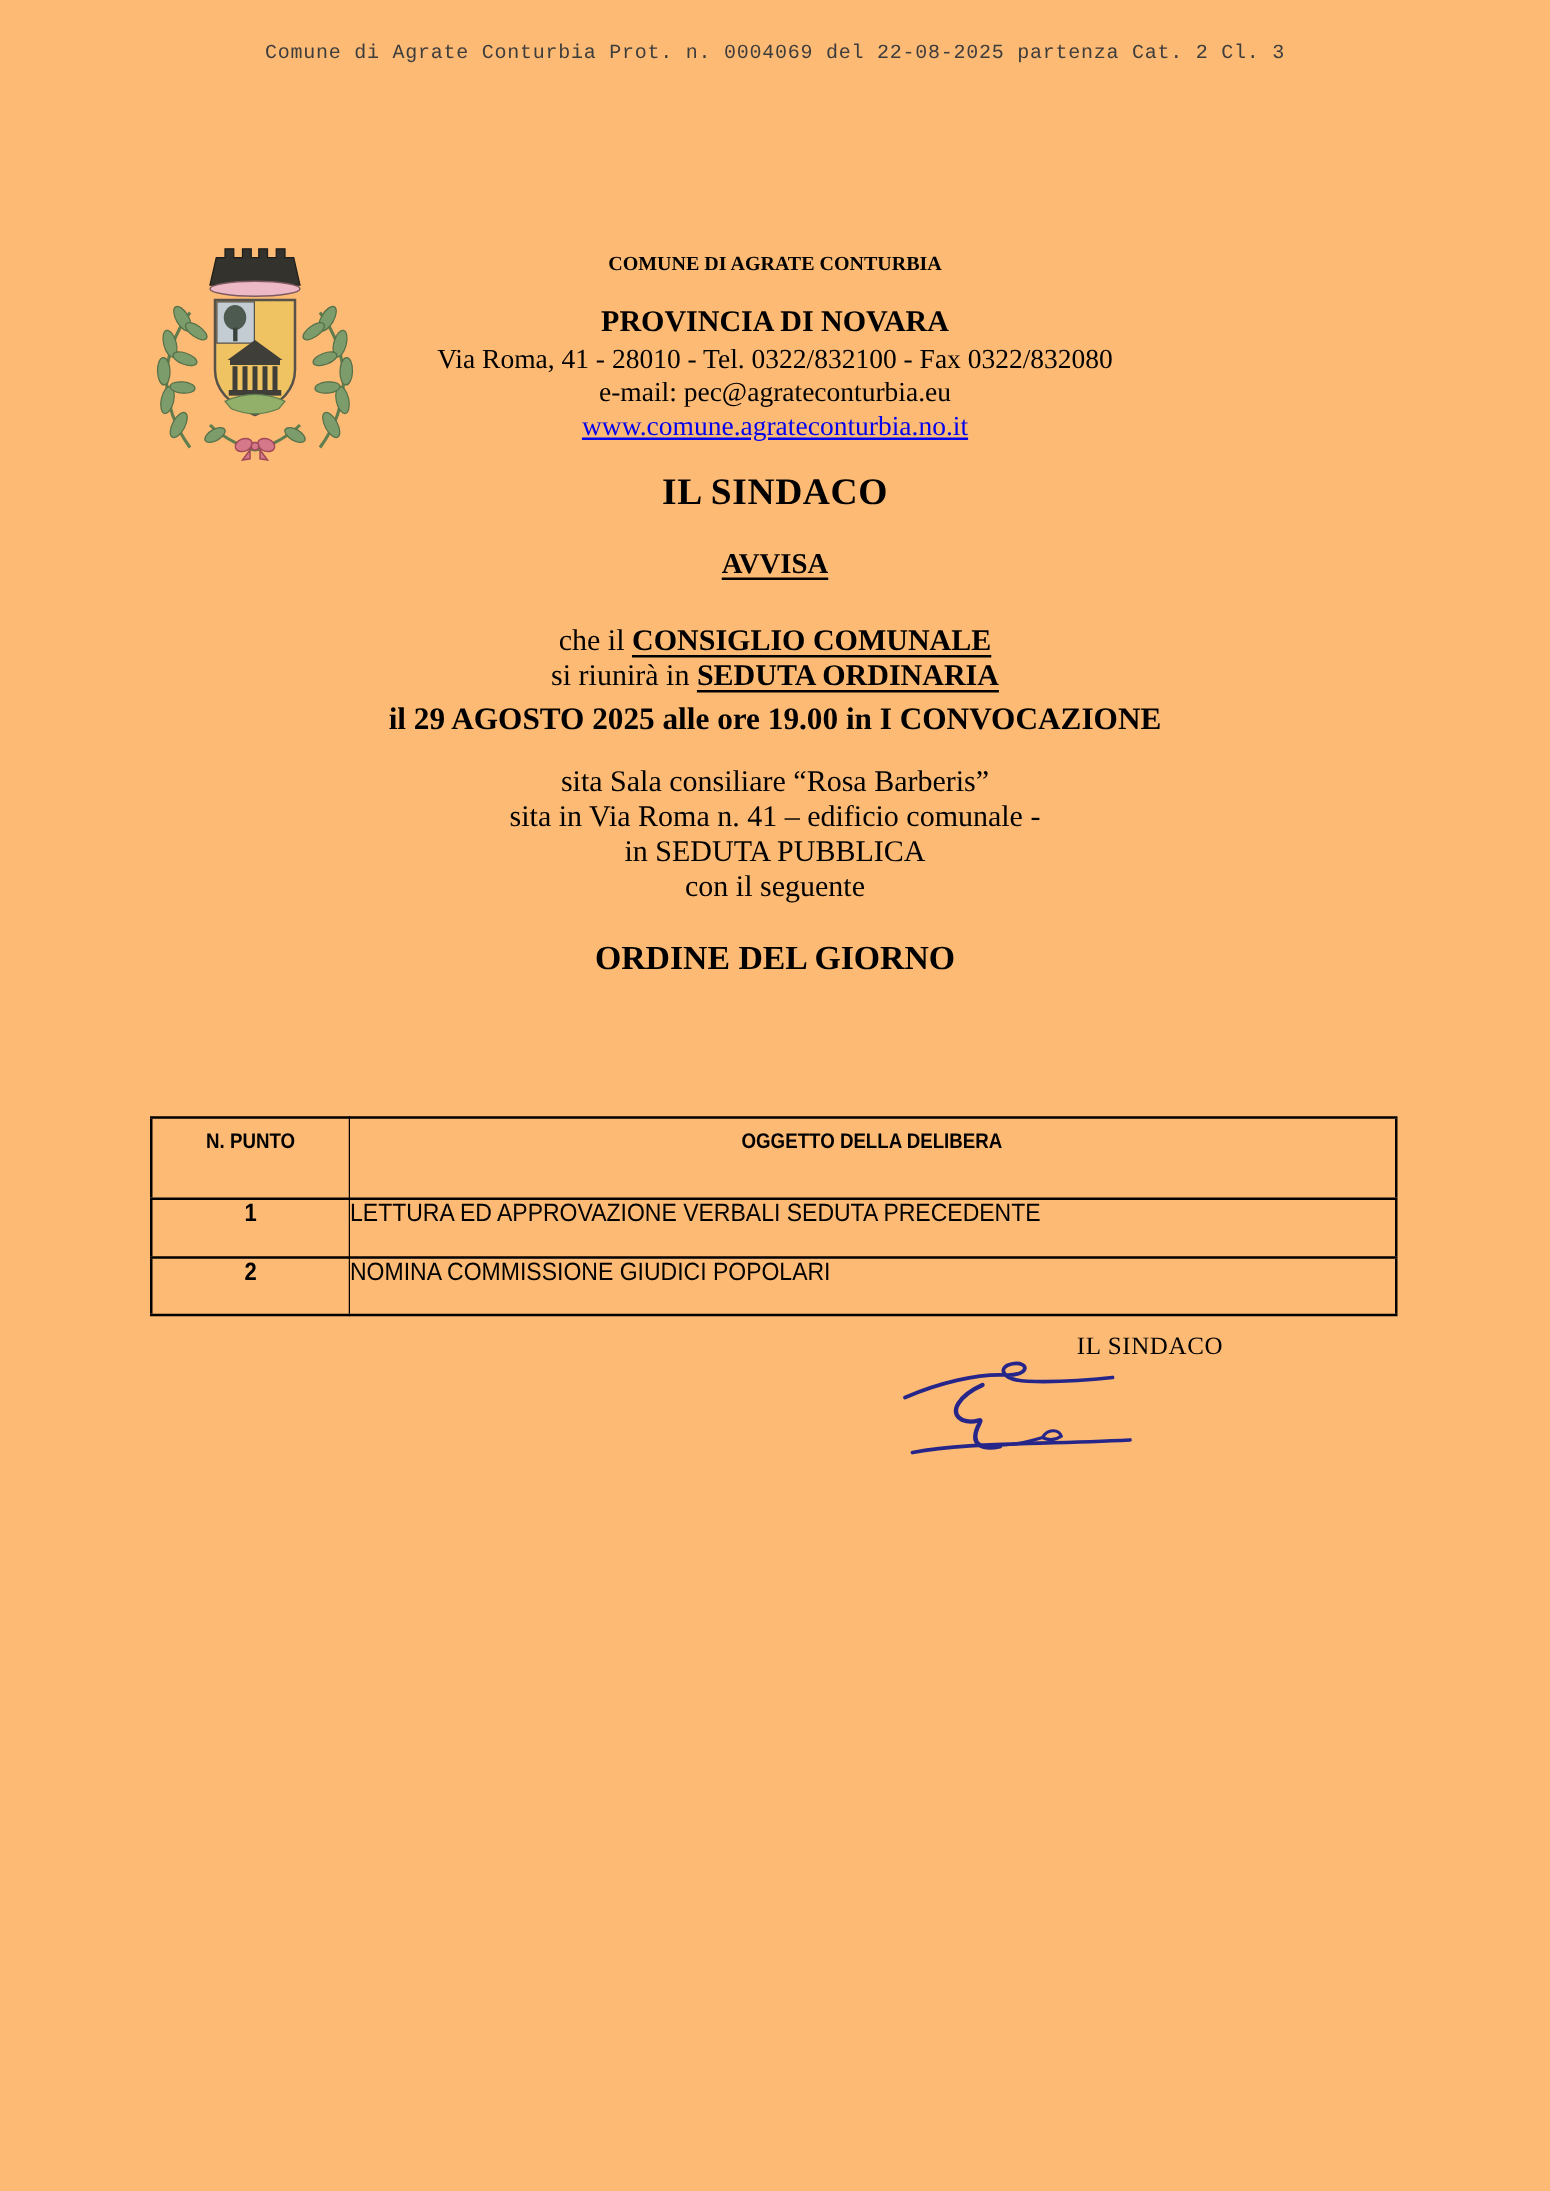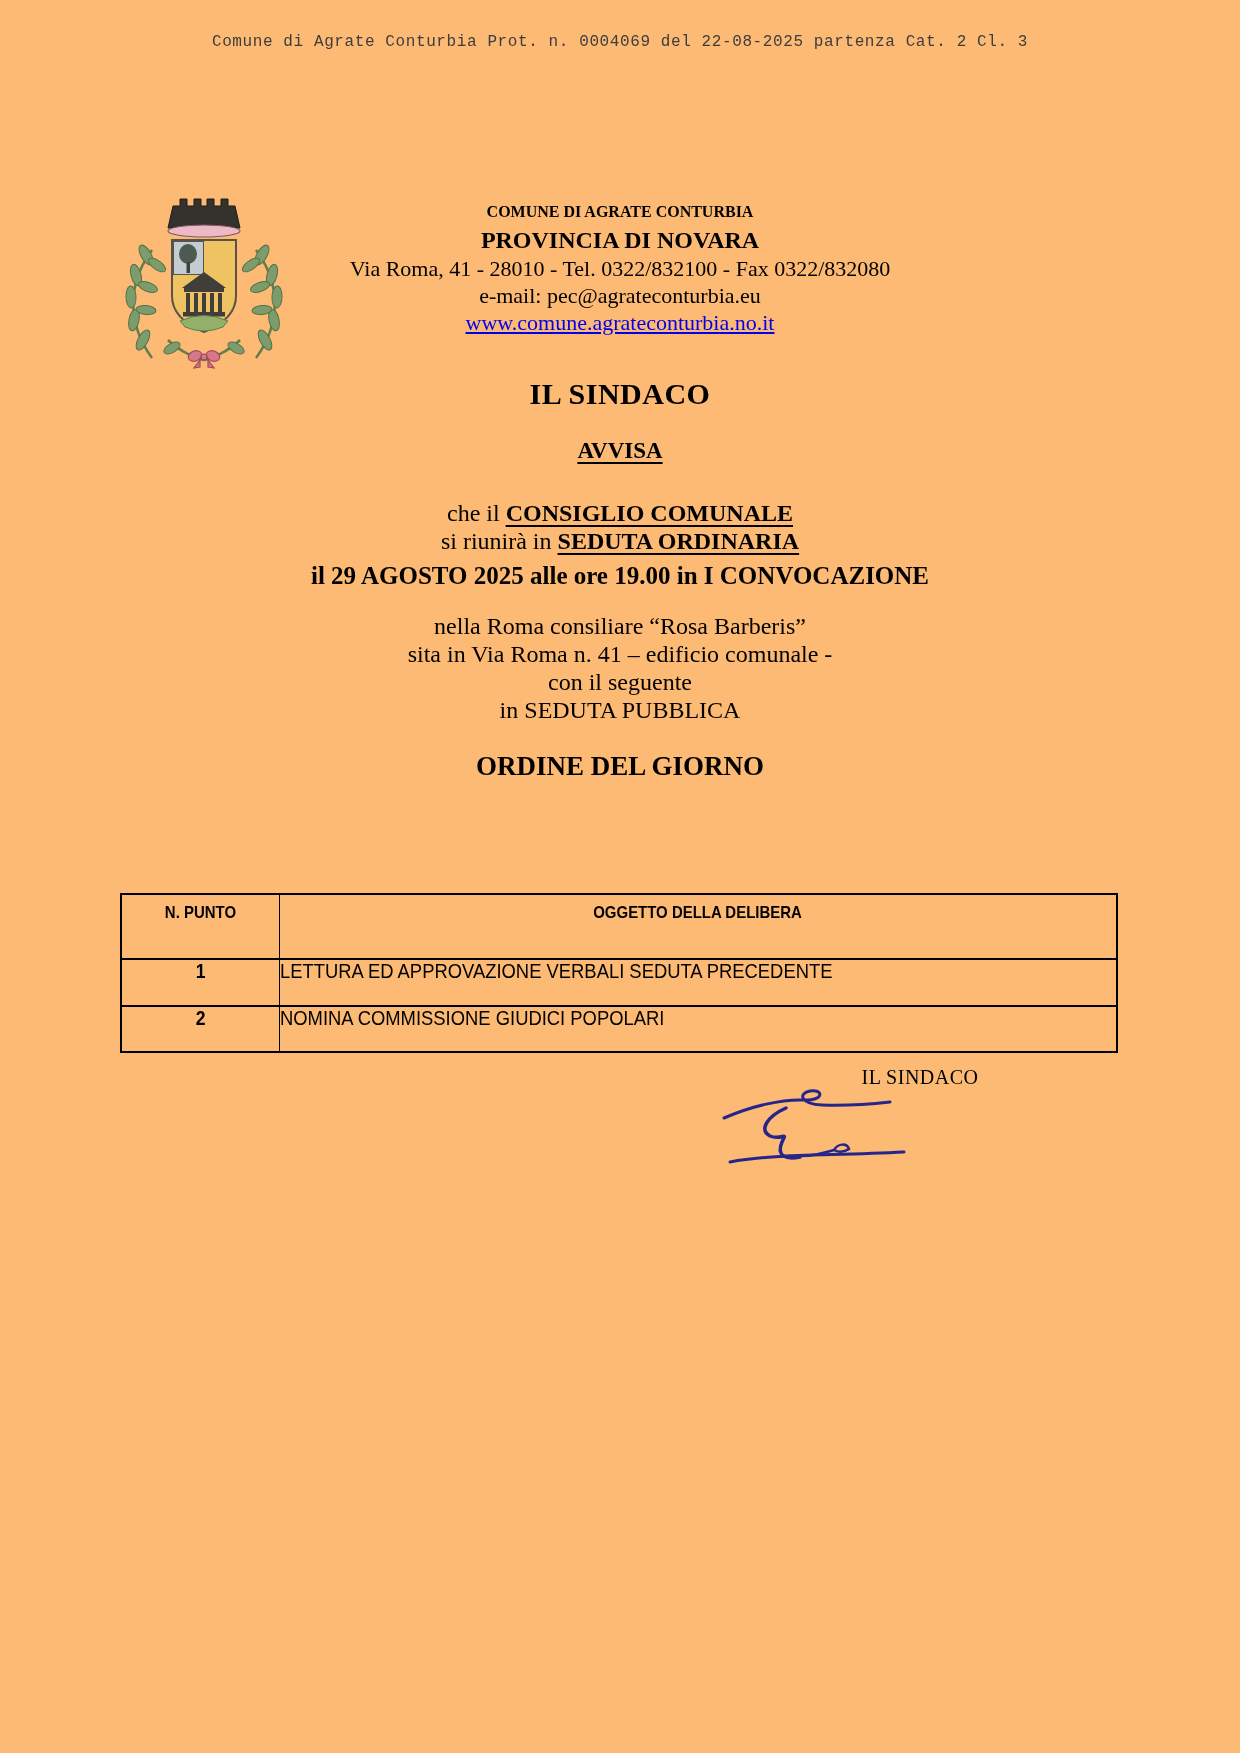--- a/index.html
+++ b/index.html
@@ -19,21 +19,21 @@
     font-family:"Liberation Mono", monospace;
     font-size:16px;
     letter-spacing:0.6px;
     color:#3d3d3d;
   }
 
   .emblem{left:110px;top:190px;width:188px;height:180px;}
 
   .header-text{top:197px;line-height:29px;}
   .header-text .muni{font-size:16px;font-weight:bold;}
-  .header-text .prov{font-size:24px;font-weight:bold;}
+  .header-text .prov{font-size:24px;font-weight:bold;margin-top:18px;}
   .header-text .addr{font-size:22px;line-height:27px;}
   .header-text .email{font-size:22px;line-height:27px;}
   .header-text .web a{
     font-size:22px;line-height:27px;
     color:#0000EE;text-decoration:underline;cursor:pointer;
   }
 
   .sindaco-title{top:377px;font-size:30px;font-weight:bold;letter-spacing:0.5px;}
   .avvisa{top:438px;font-size:23px;font-weight:bold;}
   .avvisa span{text-decoration:underline;text-decoration-thickness:2px;text-underline-offset:4px;}
@@ -165,24 +165,24 @@
 
   <div class="abs centered line-consiglio"><span>che il </span><span class="bold-u">CONSIGLIO COMUNALE</span></div>
 
   <div class="abs centered avvisa"><span>AVVISA</span></div>
 
   <div class="abs centered line-seduta"><span>si riunirà in </span><span class="bold-u">SEDUTA ORDINARIA</span></div>
 
   <div class="abs centered date-line"><span>il 29 AGOSTO 2025 alle ore 19.00 in I CONVOCAZIONE</span></div>
 
   <div class="abs centered loc-block">
-    <div>nella Roma consiliare “Rosa Barberis”</div>
+    <div>sita Sala consiliare “Rosa Barberis”</div>
     <div>sita in Via Roma n. 41 – edificio comunale -</div>
+    <div>in SEDUTA PUBBLICA</div>
     <div>con il seguente</div>
-    <div>in SEDUTA PUBBLICA</div>
   </div>
 
   <div class="abs centered ordine">ORDINE DEL GIORNO</div>
 
   <table class="abs agenda">
     <tbody>
         <tr class="th-row">
       <th class="col-num"><span class="cond">N.  PUNTO</span></th>
       <th><span class="cond">OGGETTO DELLA DELIBERA</span></th>
     </tr>

